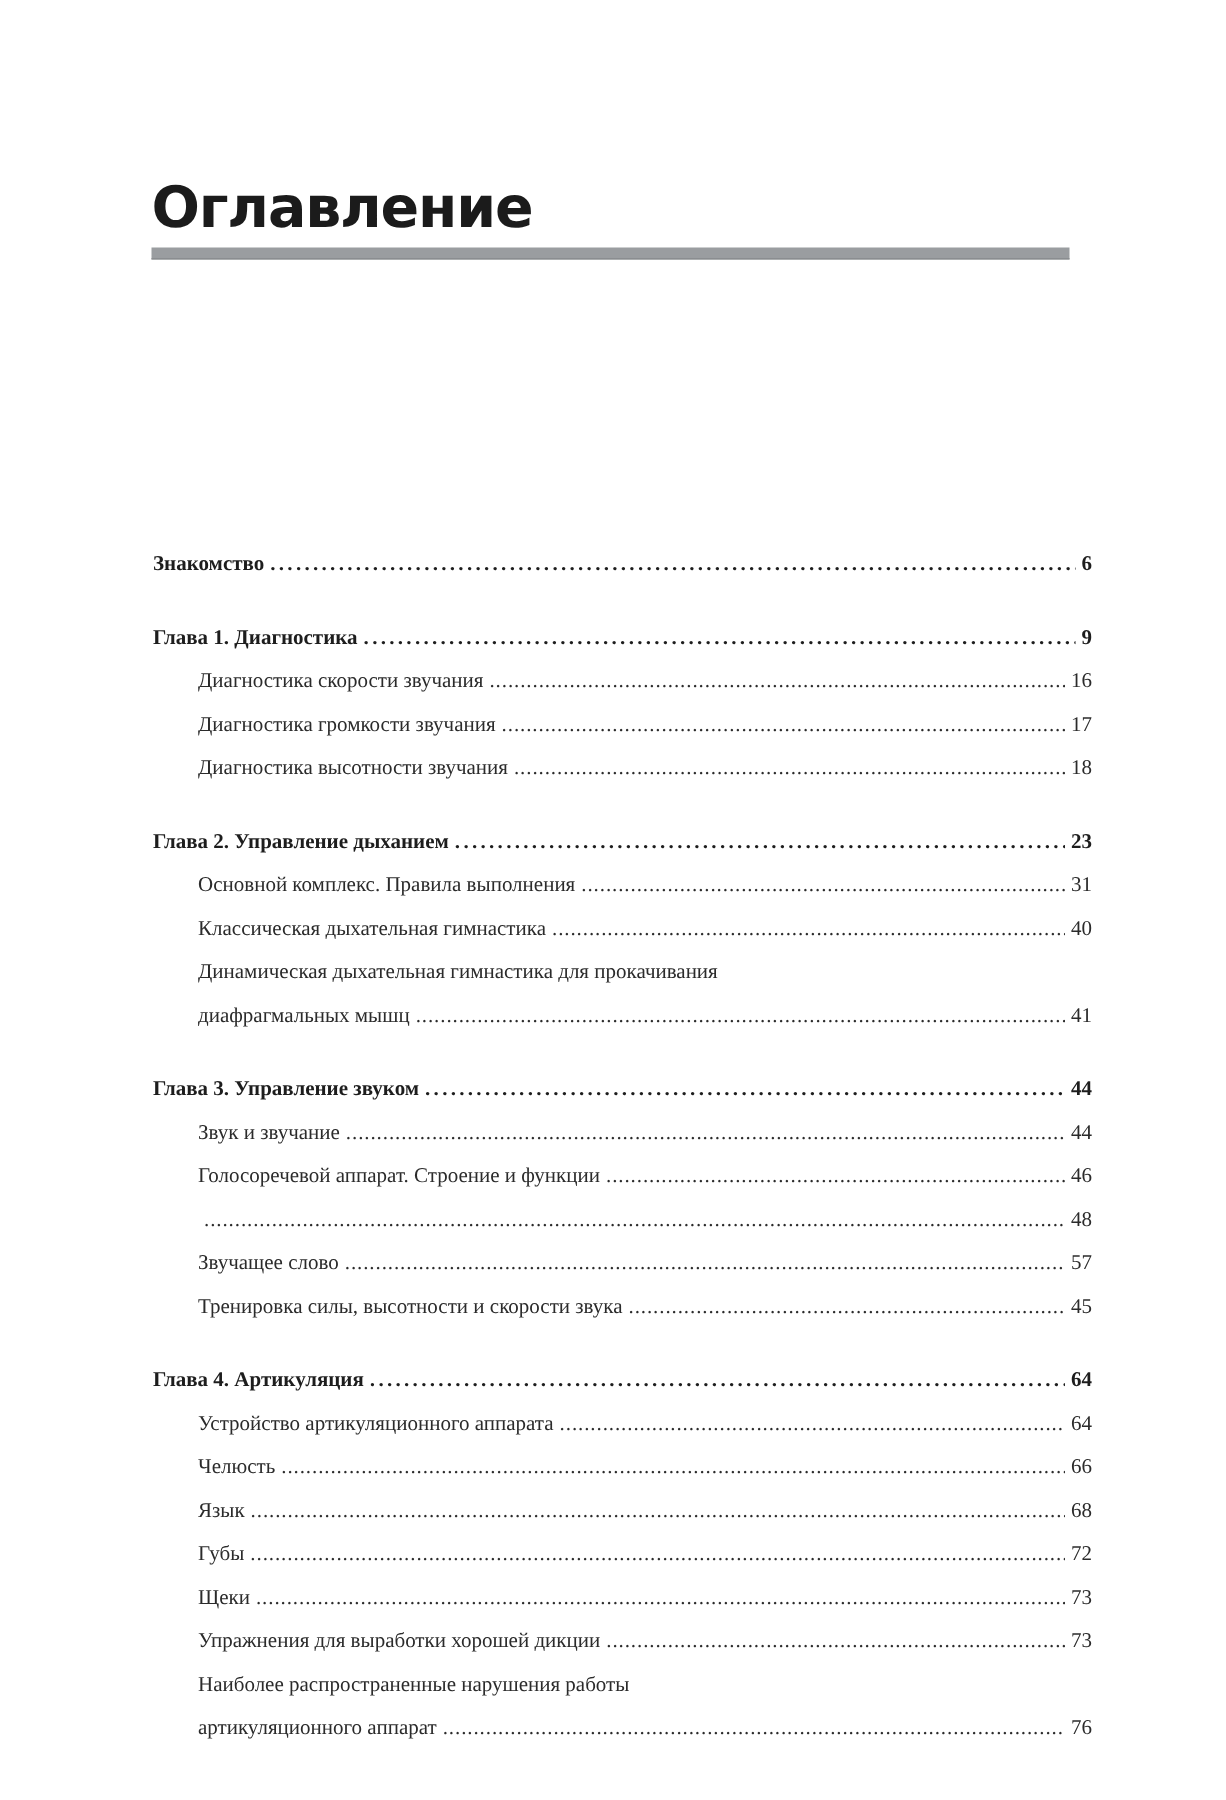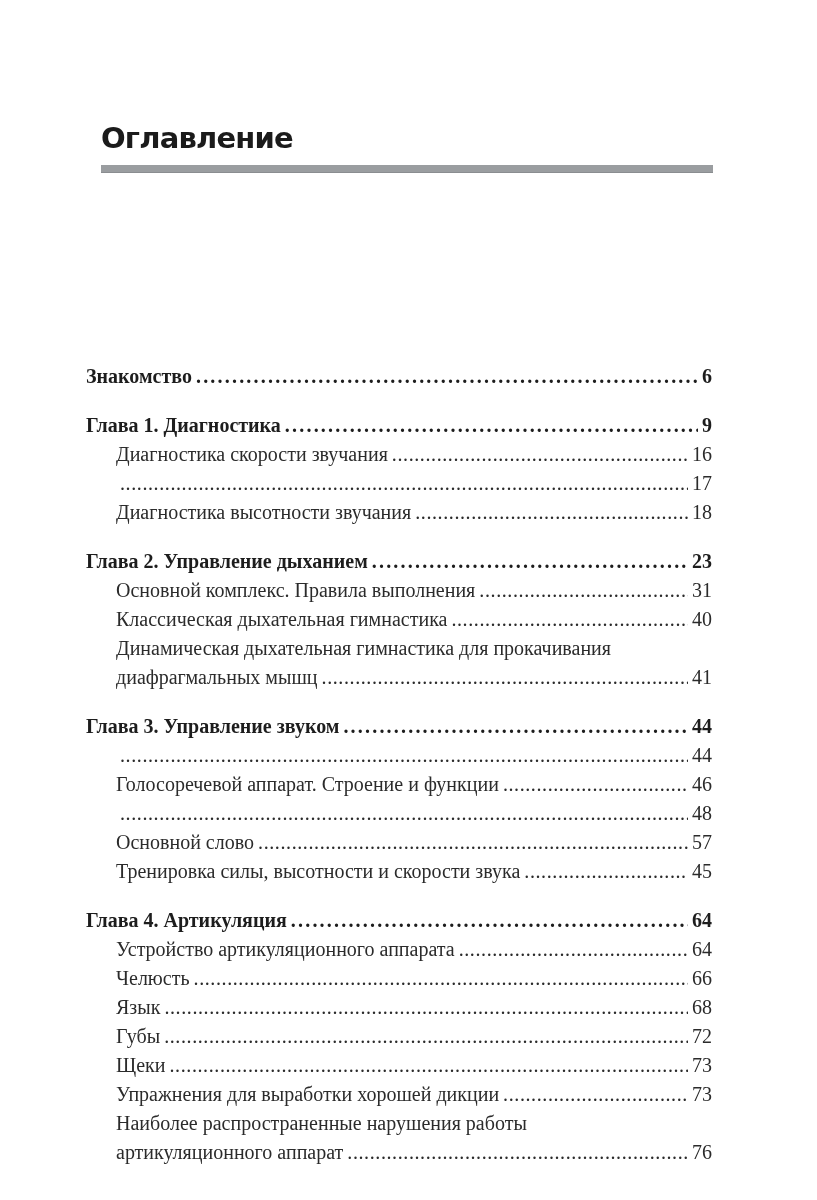--- a/index.html
+++ b/index.html
@@ -15,42 +15,42 @@
   
   .title-block {
     position: absolute;
     left: 101px;
     top: 122px;
   }
   .page-title {
     margin: 0;
     font-family: "DejaVu Sans", sans-serif;
     font-weight: 700;
-    font-size: 29px;
+    font-size: 38px;
     line-height: 32px;
     letter-spacing: -0.8px;
     color: #1b1b1b;
   }
   .accent-bar {
     position: absolute;
     left: 101px;
     top: 165px;
     width: 612px;
     height: 7px;
     background: #9a9da0;
     border-bottom: 1px solid #8a8d90;
   }
 
   
   .toc {
     position: absolute;
-    left: 86px;
+    left: 102px;
     top: 362px;
     width: 626px;
-    font-size: 20px;
+    font-size: 14px;
     line-height: 29px;
     color: #2b2b2b;
   }
   .toc-row {
     display: flex;
     align-items: baseline;
     white-space: nowrap;
   }
   .toc-row.top {
     font-weight: 700;
@@ -97,20 +97,21 @@
         <span class="toc-label">Глава 1. Диагностика</span>
         <span class="leader"></span>
         <span class="page-num">9</span>
       </div>
       <div class="toc-row sub">
         <span class="toc-label">Диагностика скорости звучания</span>
         <span class="leader"></span>
         <span class="page-num">16</span>
       </div>
       <div class="toc-row sub">
+        <span class="toc-label">Диагностика громкости звучания</span>
         <span class="leader"></span>
         <span class="page-num">17</span>
       </div>
       <div class="toc-row sub">
         <span class="toc-label">Диагностика высотности звучания</span>
         <span class="leader"></span>
         <span class="page-num">18</span>
       </div>
       <div class="toc-row top">
         <span class="toc-label">Глава 2. Управление дыханием</span>
@@ -134,34 +135,35 @@
         <span class="toc-label">диафрагмальных мышц</span>
         <span class="leader"></span>
         <span class="page-num">41</span>
       </div>
       <div class="toc-row top">
         <span class="toc-label">Глава 3. Управление звуком</span>
         <span class="leader"></span>
         <span class="page-num">44</span>
       </div>
       <div class="toc-row sub">
+        <span class="toc-label">Звук и звучание</span>
         <span class="leader"></span>
         <span class="page-num">44</span>
       </div>
       <div class="toc-row sub">
         <span class="toc-label">Голосоречевой аппарат. Строение и функции</span>
         <span class="leader"></span>
         <span class="page-num">46</span>
       </div>
       <div class="toc-row sub">
         <span class="leader"></span>
         <span class="page-num">48</span>
       </div>
       <div class="toc-row sub">
-        <span class="toc-label">Основной слово</span>
+        <span class="toc-label">Звучащее слово</span>
         <span class="leader"></span>
         <span class="page-num">57</span>
       </div>
       <div class="toc-row sub">
         <span class="toc-label">Тренировка силы, высотности и скорости звука</span>
         <span class="leader"></span>
         <span class="page-num">45</span>
       </div>
       <div class="toc-row top">
         <span class="toc-label">Глава 4. Артикуляция</span>

